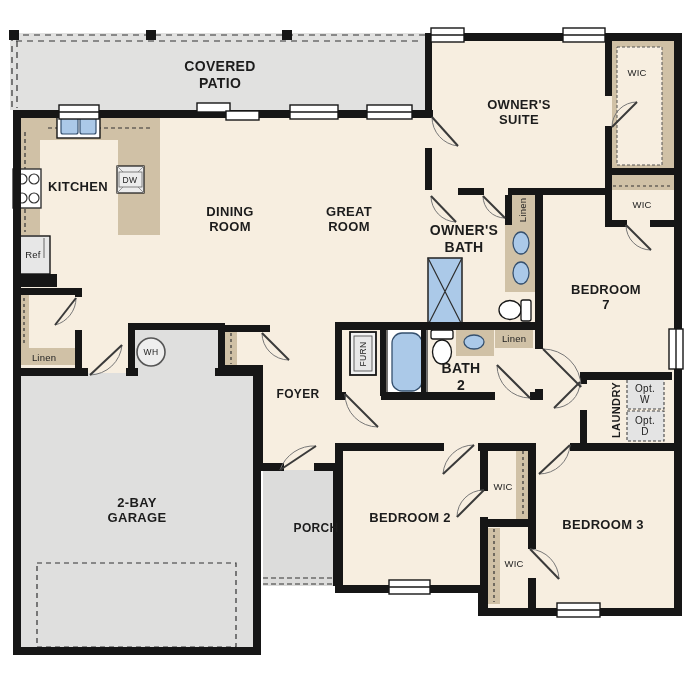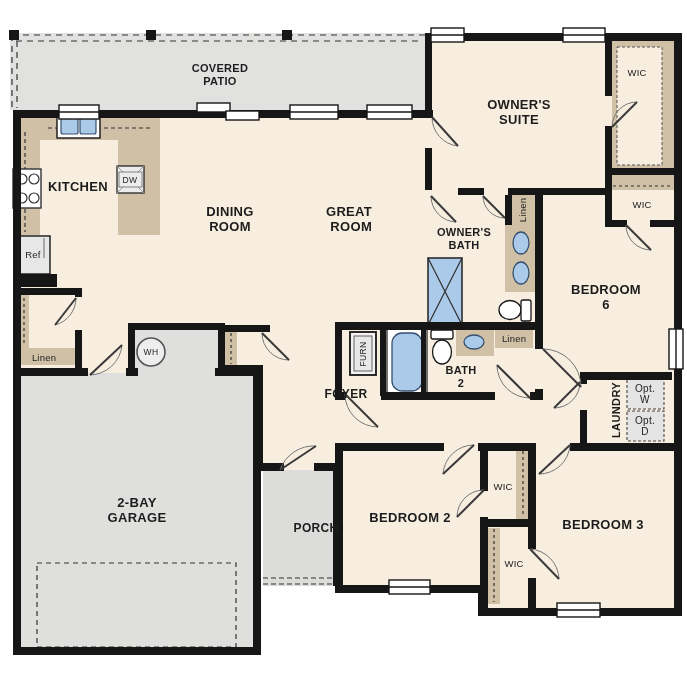--- a/index.html
+++ b/index.html
@@ -1,21 +1,21 @@
 <!DOCTYPE html>
 <html><head>
 <meta charset="utf-8">
 <style>
   html,body{margin:0;padding:0;background:#ffffff;}
   #stage{position:relative;width:687px;height:687px;background:#ffffff;overflow:hidden;
          font-family:"Liberation Sans",sans-serif;}
   #plan-svg{position:absolute;left:0;top:0;}
   .lbl{position:absolute;transform:translate(-50%,-50%);color:#1c1c1c;font-weight:bold;
        font-size:13px;line-height:1.18;text-align:center;white-space:pre-line;letter-spacing:.3px;}
-  .md{font-size:11px;}
+  .md{font-size:14px;}
   .fy{font-size:12px;}
   .sm{font-size:9.5px;font-weight:normal;letter-spacing:.2px;color:#222;}
   .xs{font-size:8.5px;font-weight:normal;color:#222;}
   .opt{font-size:10px;font-weight:normal;line-height:1.05;color:#222;}
   .rot{transform:translate(-50%,-50%) rotate(-90deg);}
   .rotb{transform:translate(-50%,-50%) rotate(-90deg);font-weight:bold;font-size:11px;letter-spacing:.4px;}
 </style>
 </head>
 <body>
 
@@ -283,30 +283,30 @@
       <line x1="530" y1="549" x2="559" y2="579"></line>
     </g>
   </g>
 </svg>
 
 <div class="lbl md" style="left:220px;top:75px;">COVERED
 PATIO</div>
 <div class="lbl" style="left:78px;top:187px;text-align:center;">KITCHEN</div>
 <div class="lbl" style="left:230px;top:219px;">DINING
 ROOM</div>
-<div class="lbl" style="left:349px;top:219px;text-align:right;">GREAT
+<div class="lbl" style="left:349px;top:219px;">GREAT
 ROOM</div>
 <div class="lbl" style="left:519px;top:112px;">OWNER'S
 SUITE</div>
 <div class="lbl md" style="left:464px;top:239px;">OWNER'S
 BATH</div>
-<div class="lbl" style="left:606px;top:297px;">BEDROOM 6</div>
+<div class="lbl" style="left:606px;top:297px;">BEDROOM 7</div>
 <div class="lbl md" style="left:461px;top:377px;">BATH
 2</div>
-<div class="lbl fy" style="left:298px;top:394px;margin-left:48px;">FOYER</div>
+<div class="lbl fy" style="left:298px;top:394px;">FOYER</div>
 <div class="lbl fy" style="left:298px;top:528px;padding-left:36px;">PORCH</div>
 <div class="lbl" style="left:137px;top:510px;">2-BAY
 GARAGE</div>
 <div class="lbl" style="left:410px;top:518px;">BEDROOM 2</div>
 <div class="lbl" style="left:603px;top:525px;">BEDROOM 3</div>
 <div class="lbl rotb" style="left:616px;top:410px;">LAUNDRY</div>
 <div class="lbl sm" style="left:637px;top:73px;">WIC</div>
 <div class="lbl sm" style="left:642px;top:205px;">WIC</div>
 <div class="lbl sm" style="left:503px;top:487px;">WIC</div>
 <div class="lbl sm" style="left:514px;top:564px;">WIC</div>

